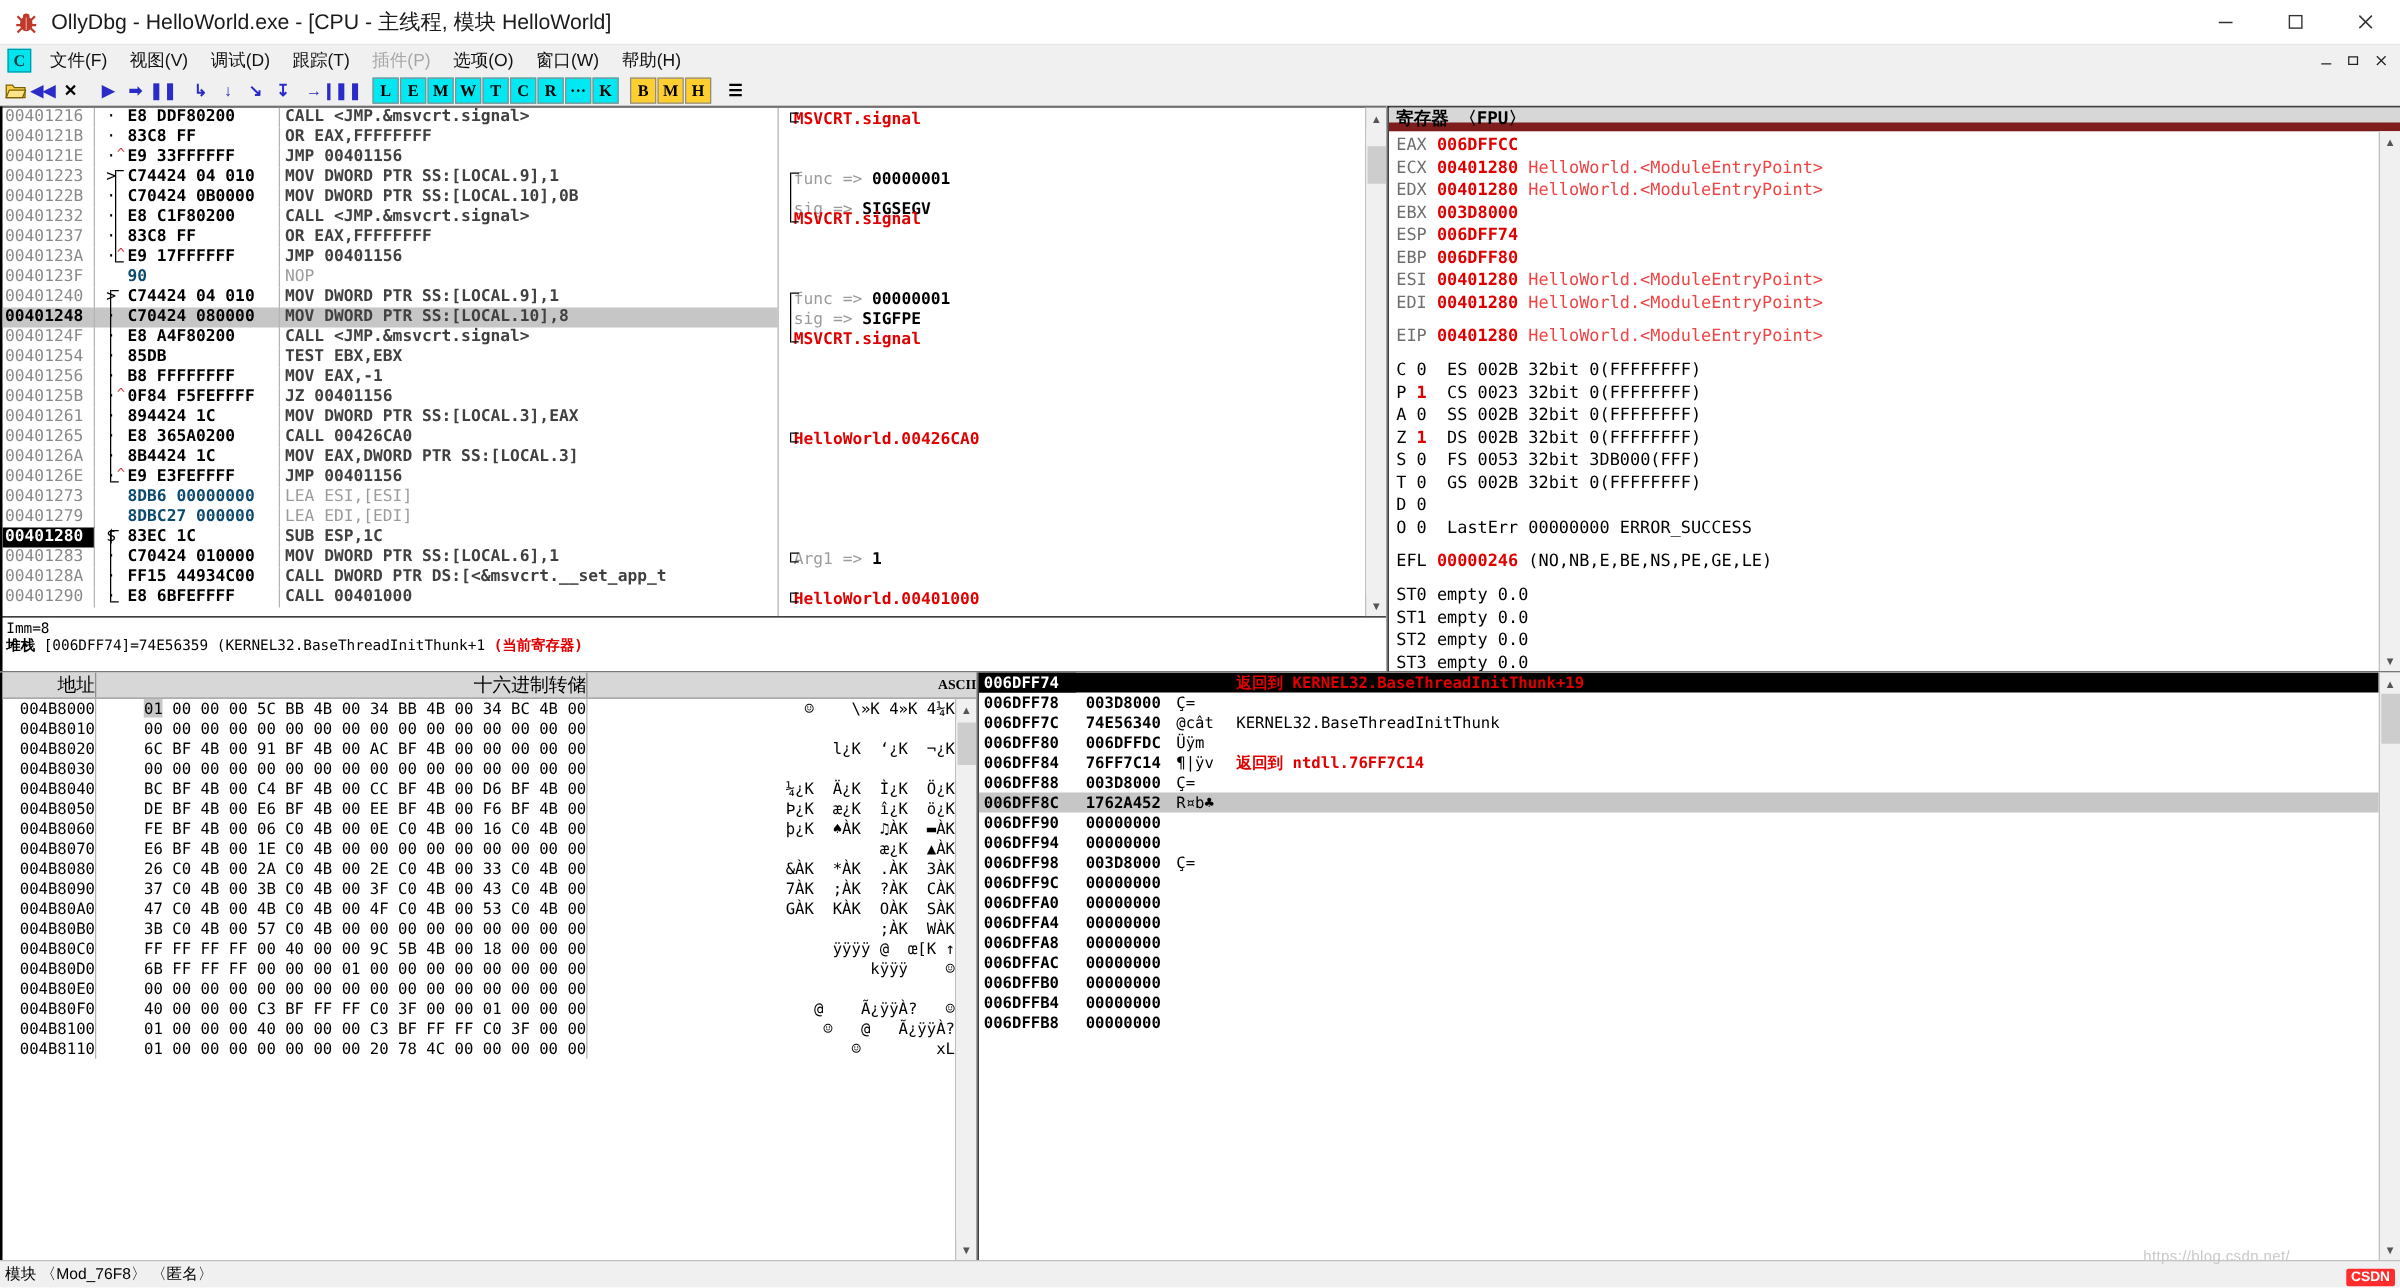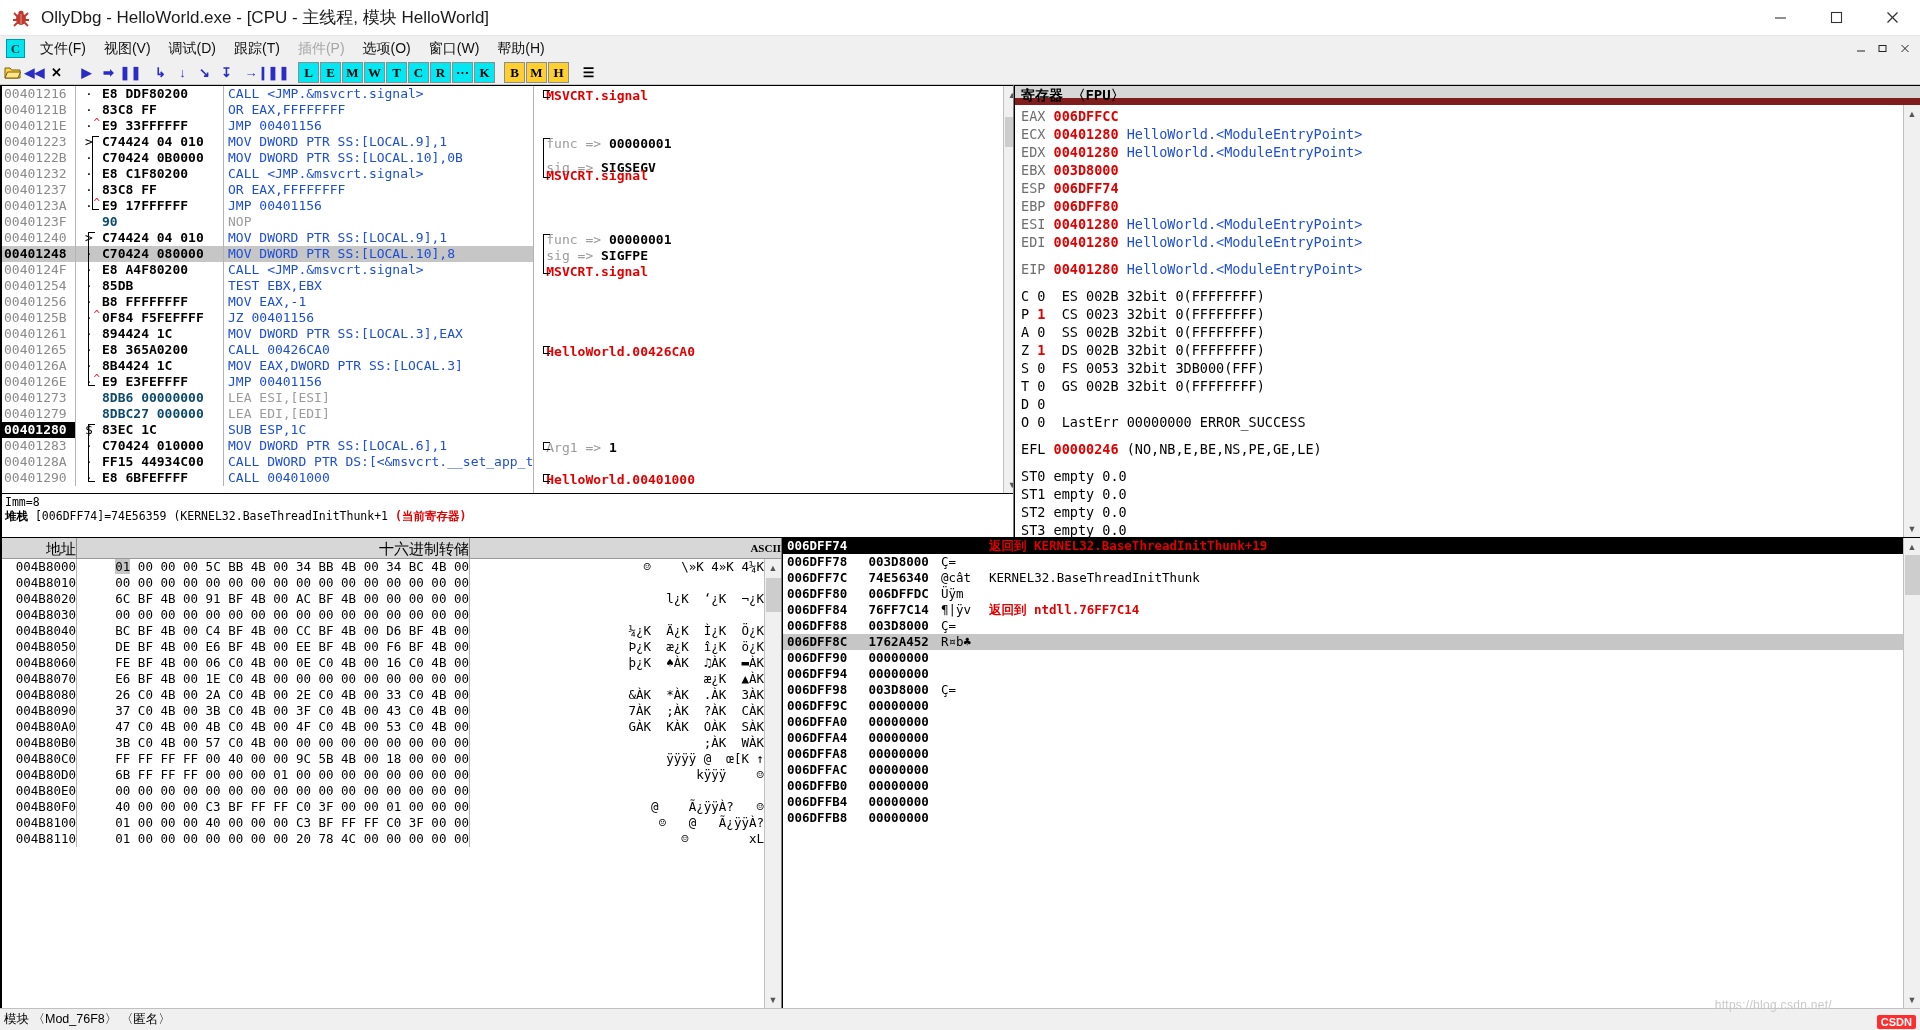--- a/index.html
+++ b/index.html
@@ -100,21 +100,21 @@
     flex: 1; display: flex; flex-direction: column;
     background: #ffffff;
   }
   .top-row { display: flex; height: 452px; min-height: 452px; }
   .bottom-row { display: flex; flex: 1; border-top: 1px solid #000; }
 
   .pane { position: relative; background: #fff; overflow: hidden; }
 
   
   .disasm-pane {
-    width: 1014px; display: flex; flex-direction: column;
+    width: 1110px; display: flex; flex-direction: column;
     border-right: 1px solid #808080;
   }
   .disasm-body {
     flex: 1; position: relative; overflow: hidden;
     border-top: 1px solid #000;
     border-left: 2px solid #000;
     display: flex;
   }
   .disasm-scroll { flex: 1; position: relative; }
   code, .mono {
@@ -137,21 +137,21 @@
   .c-mark {
     width: 26px; flex: none; text-align: center; color: #000;
     position: relative;
   }
   .c-mark .up { color: #d03030; font-size: 11px; position:absolute; right:2px; top:-3px;}
   .c-hex {
     width: 122px; flex: none; color: #000; font-weight: bold;
     overflow: hidden;
     border-right: 1px solid #b4b4b4;
   }
-  .c-asm { flex: 1; color: #1d4ed8; font-weight: normal; padding-left: 4px; overflow: hidden;}
+  .c-asm { flex: 1; color: #404040; font-weight: bold; padding-left: 4px; overflow: hidden;}
   .c-asm.dim { color: #9b9b9b; font-weight: normal; }
   .c-hex.dim { color: #0c4a6e; }
 
   
   .bracket {
     position: absolute;
     border-left: 1.6px solid #000;
     left: 88px;
   }
   .bracket .tick-top, .bracket .tick-bot {
@@ -232,21 +232,21 @@
   }
   .reg-body { flex: 1; overflow: hidden; padding-top: 2px; position: relative;}
   .rrow {
     height: 18px; line-height: 18px;
     font-family: "DejaVu Sans Mono", monospace;
     font-size: 13.5px; white-space: pre; padding-left: 6px;
     color: #7a7a7a;
   }
   .rrow .name { color: #6e6e6e; }
   .rrow .val { color: #e00000; font-weight: bold; }
-  .rrow .cmt { color: #1d4ed8; }
+  .rrow .cmt { color: #ef4444; }
   .rrow .blk { color: #000; }
   .rrow.gap { height: 9px; }
 
   
   .dump-pane {
     width: 782px; display: flex; flex-direction: column;
     border-left: 2px solid #000;
     border-right: 1px solid #808080;
     background: #fff;
     text-align: right;

